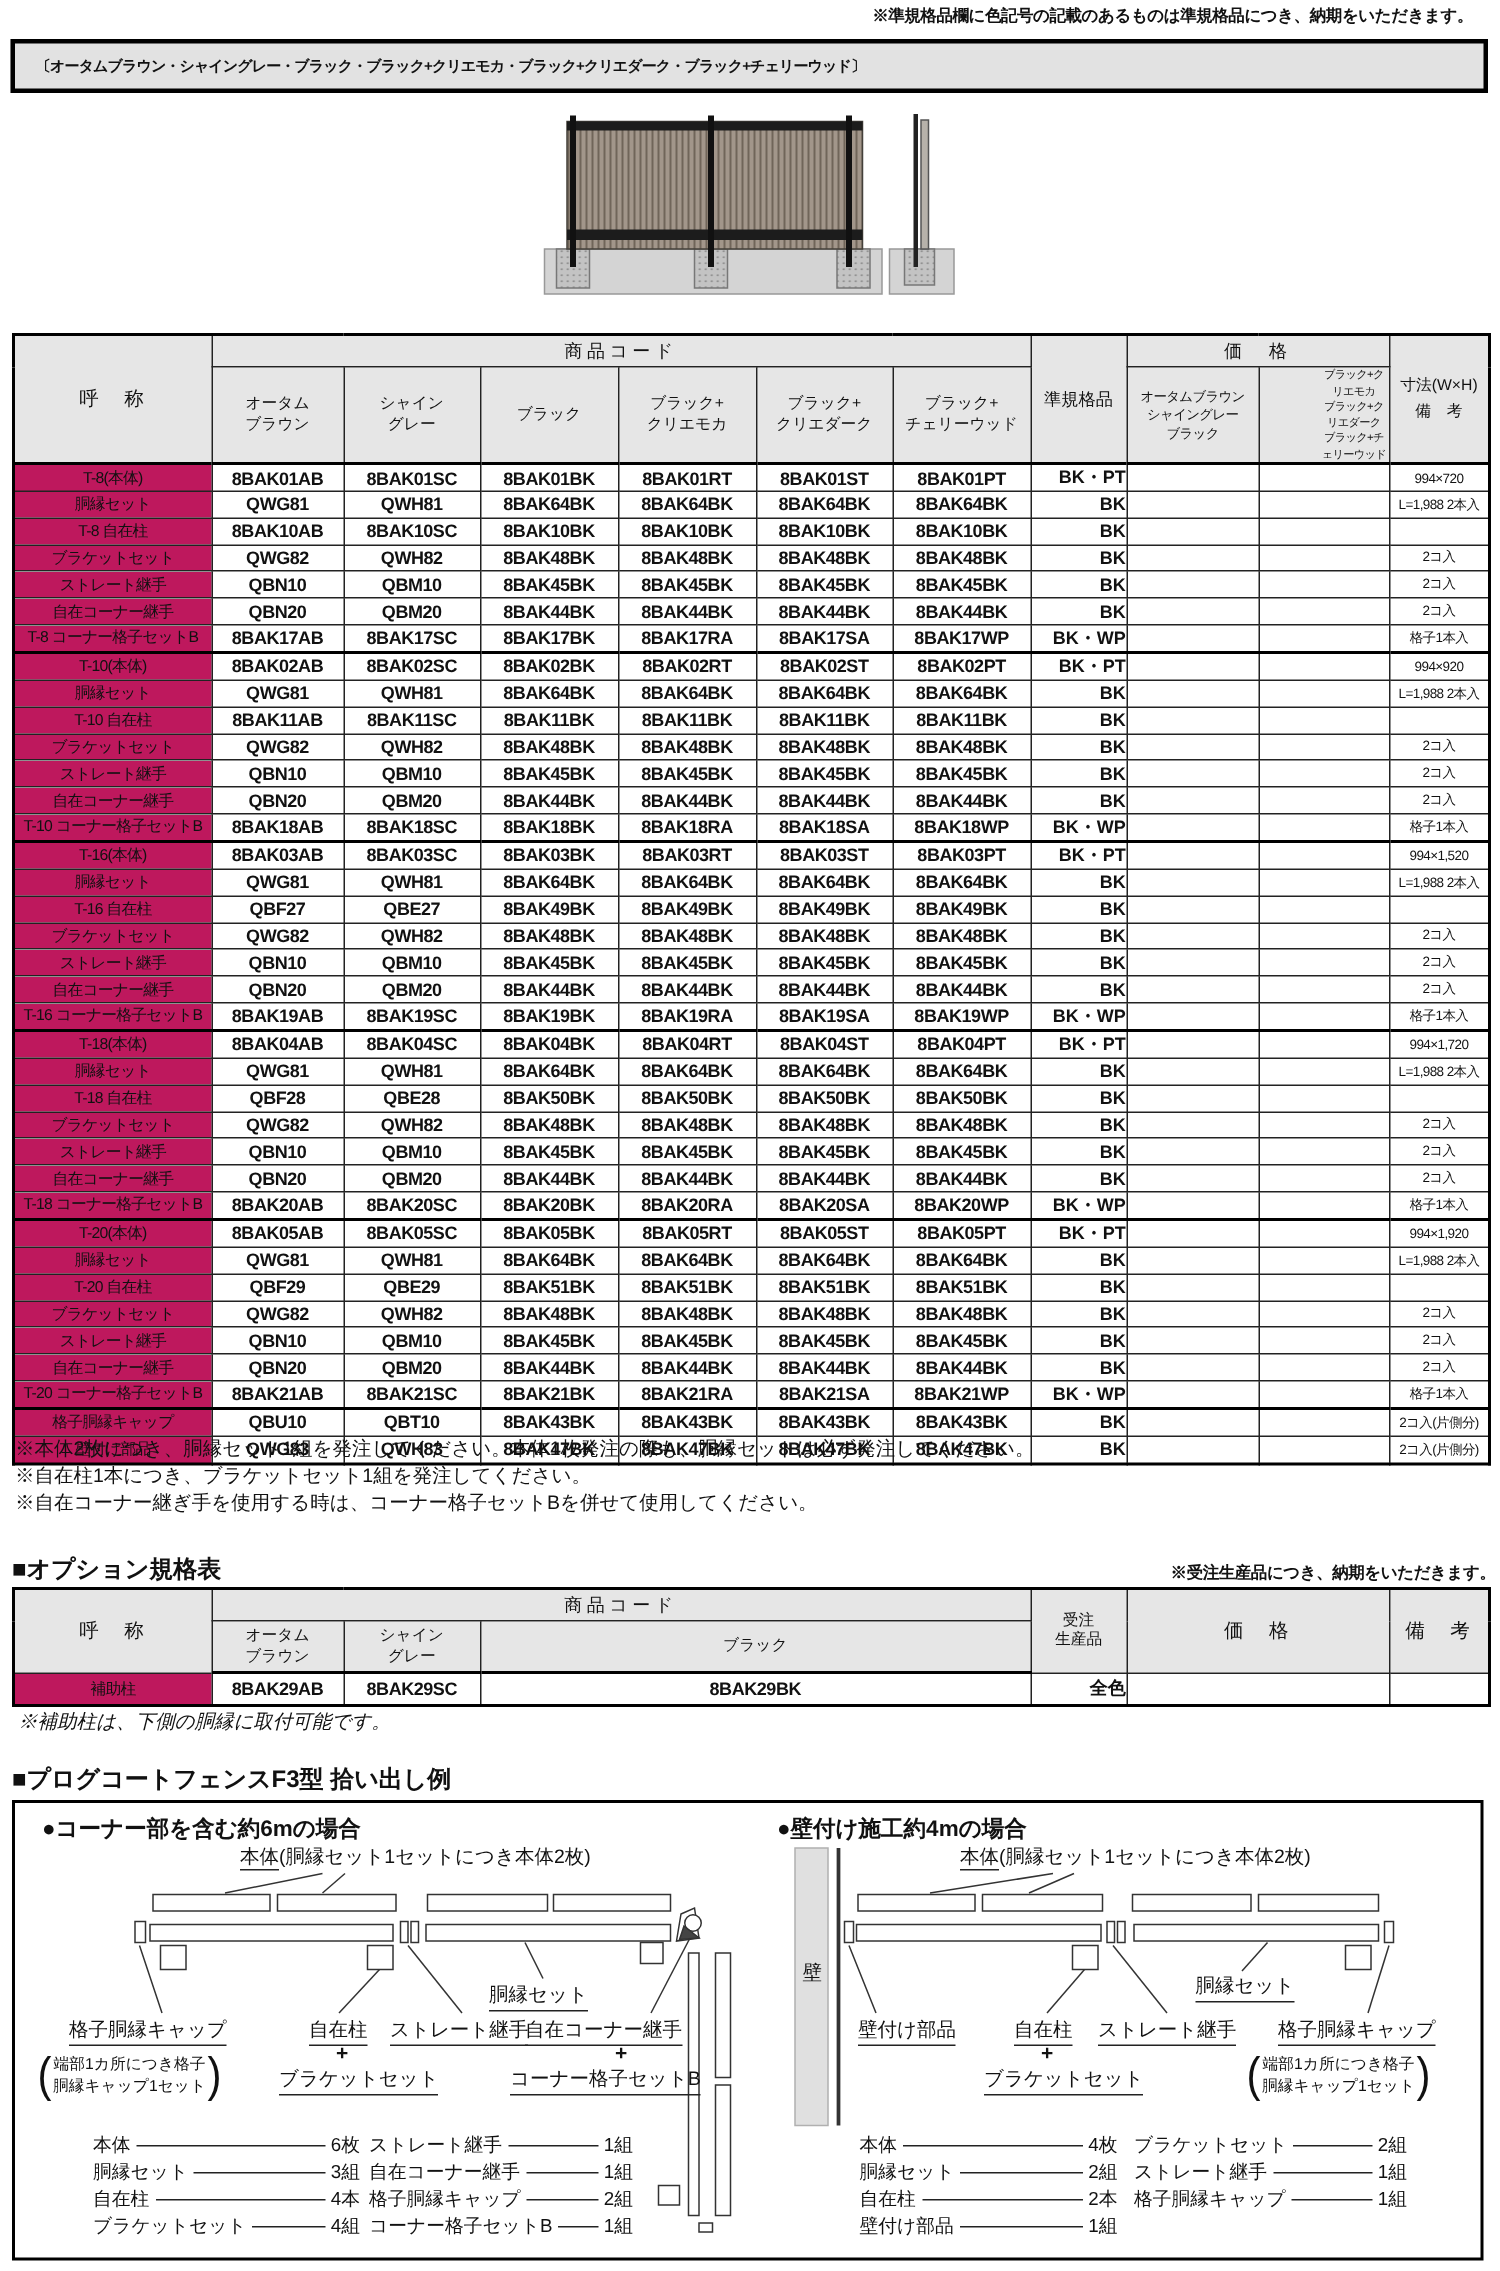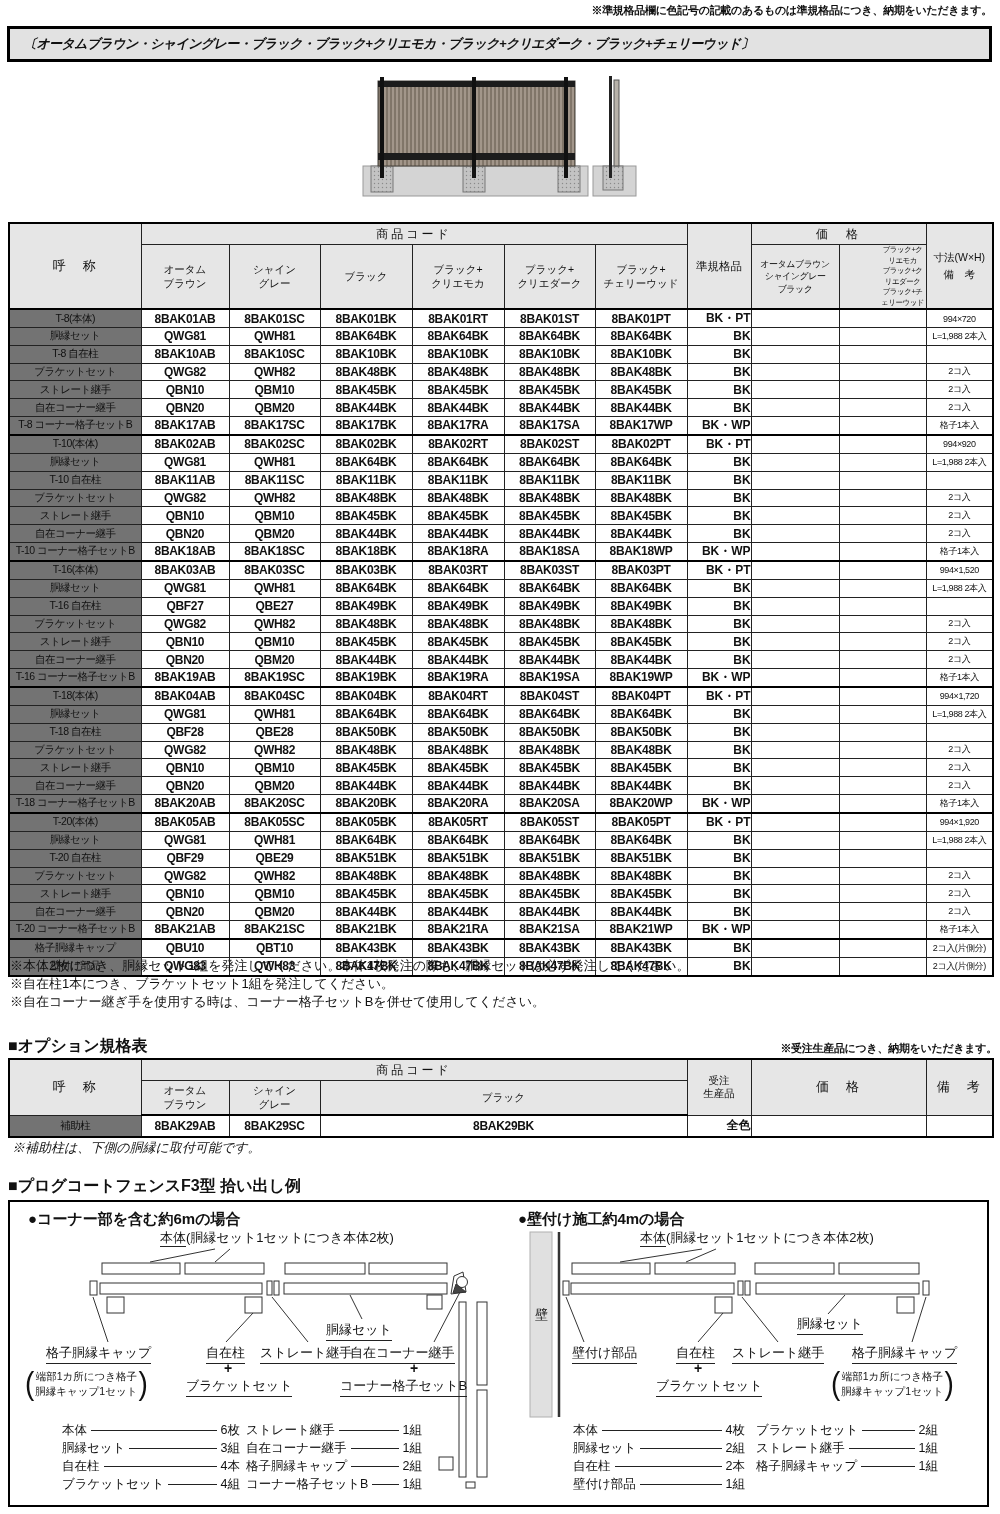--- a/index.html
+++ b/index.html
@@ -1,39 +1,39 @@
 <!DOCTYPE html>
 <html><head>
 <meta charset="utf-8">
 <style>
   html,body{margin:0;padding:0;background:#fff;}
   body{width:1000px;height:1514px;position:relative;font-family:"Liberation Sans",sans-serif;color:#111;overflow:hidden;}
   
-  .top-note{position:absolute;top:3px;right:8px;font-size:11px;font-weight:bold;letter-spacing:-0.3px;}
+  .top-note{position:absolute;top:3px;right:18px;font-size:11px;font-weight:bold;letter-spacing:-0.3px;}
   
   .title-bar{position:absolute;left:7px;top:26px;width:985px;height:36px;background:#e2e2e2;border:3px solid #000;box-sizing:border-box;display:flex;align-items:center;padding-left:12px;}
   .title-main{font-size:24px;font-weight:bold;letter-spacing:0.5px;white-space:nowrap;}
-  .title-colors{font-size:13px;font-weight:bold;letter-spacing:-0.6px;margin-left:2px;white-space:nowrap;font-style:italic;}
+  .title-colors{font-size:10px;font-weight:bold;letter-spacing:-0.6px;margin-left:2px;white-space:nowrap;}
   
   .fence-illo{position:absolute;left:353px;top:66px;}
   
   table{border-collapse:collapse;table-layout:fixed;}
   th,td{border:1px solid #222;padding:0;overflow:hidden;vertical-align:middle;}
   .main-table{position:absolute;left:8px;top:222px;width:984px;border:2px solid #000;}
   .main-table thead th{background:#e6e6e6;font-weight:normal;}
   .main-table thead tr:last-child th{border-bottom:2px solid #000;}
   .h-top{height:20px;font-size:12px;letter-spacing:3px;}
   .h-color{height:52px;font-size:10.5px;white-space:pre-line;line-height:1.3;}
   .h-name{font-size:13px;letter-spacing:2px;}
   .h-std{font-size:11.5px;}
   .h-dims{font-size:10.5px;white-space:pre-line;line-height:1.6;margin-left:20px;}
   .h-pg1{font-size:9px;white-space:pre-line;line-height:1.35;letter-spacing:-0.5px;}
   .h-pg2{font-size:7.5px;white-space:pre-line;line-height:1.4;letter-spacing:-0.5px;padding-left:40px;}
   .main-table tbody td{height:16.8px;}
-  .c-name{background:#737373;font-size:10.5px;text-align:center;white-space:nowrap;letter-spacing:-0.5px;}
+  .c-name{background:#be185d;font-size:10.5px;text-align:center;white-space:nowrap;letter-spacing:-0.5px;}
   .c-code{font-size:12px;font-weight:bold;text-align:center;white-space:nowrap;letter-spacing:-0.3px;}
   .c-std{font-size:12px;font-weight:bold;text-align:right;white-space:nowrap;}
   .c-note{font-size:9px;text-align:center;white-space:nowrap;letter-spacing:-0.4px;}
   .main-table tbody tr.group-start td{border-top:2px solid #000;}
   
   .main-notes{position:absolute;left:10px;top:957px;font-size:13px;line-height:18px;}
   
   .opt-title{position:absolute;left:8px;top:1036px;font-size:16px;font-weight:bold;}
   .opt-note{position:absolute;right:3px;top:1041px;font-size:11px;font-weight:bold;letter-spacing:-0.3px;}
   .opt-table{position:absolute;left:8px;top:1058px;width:984px;border:2px solid #000;}

